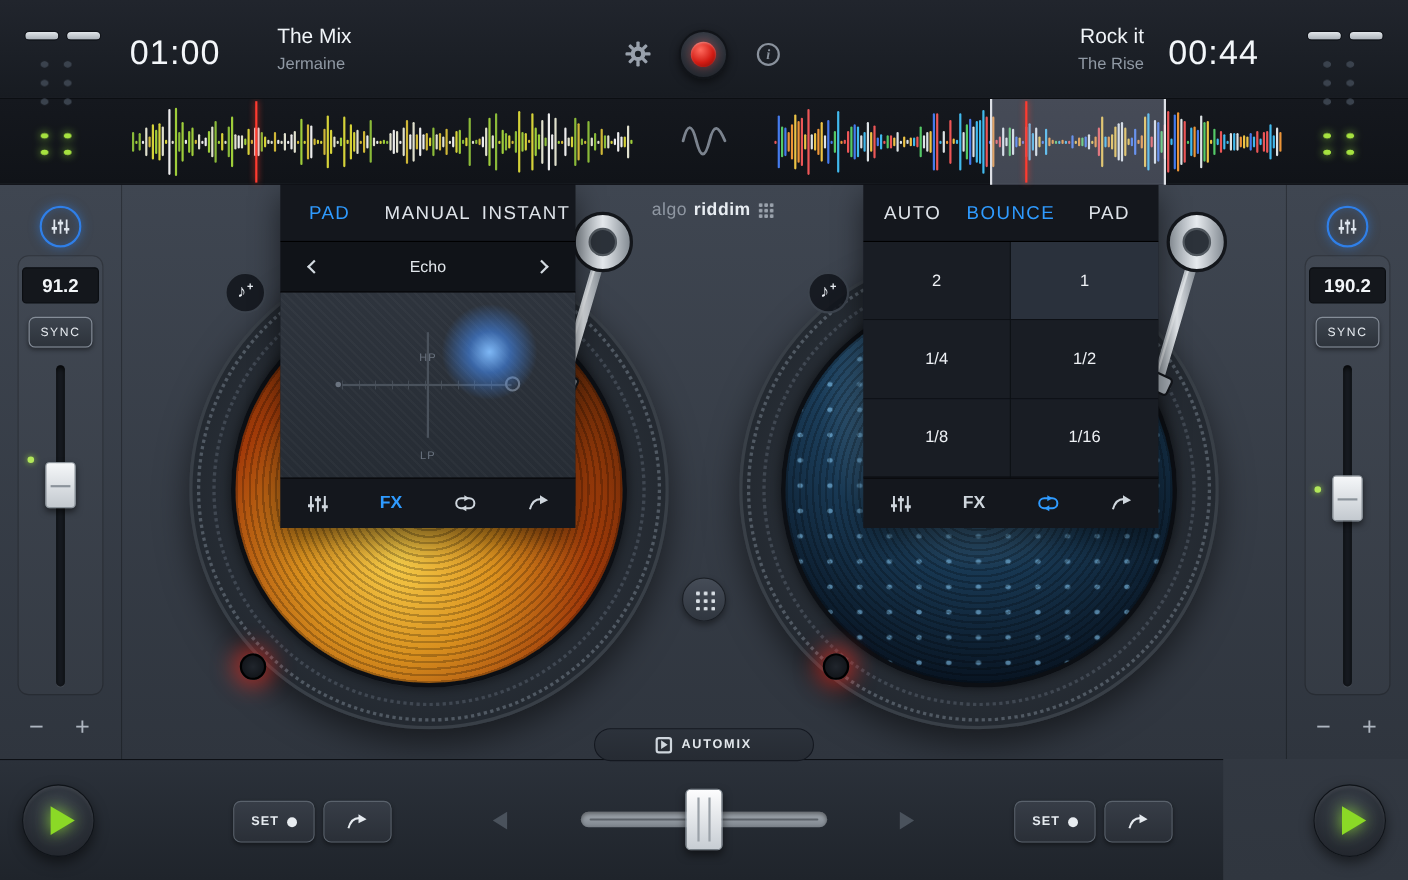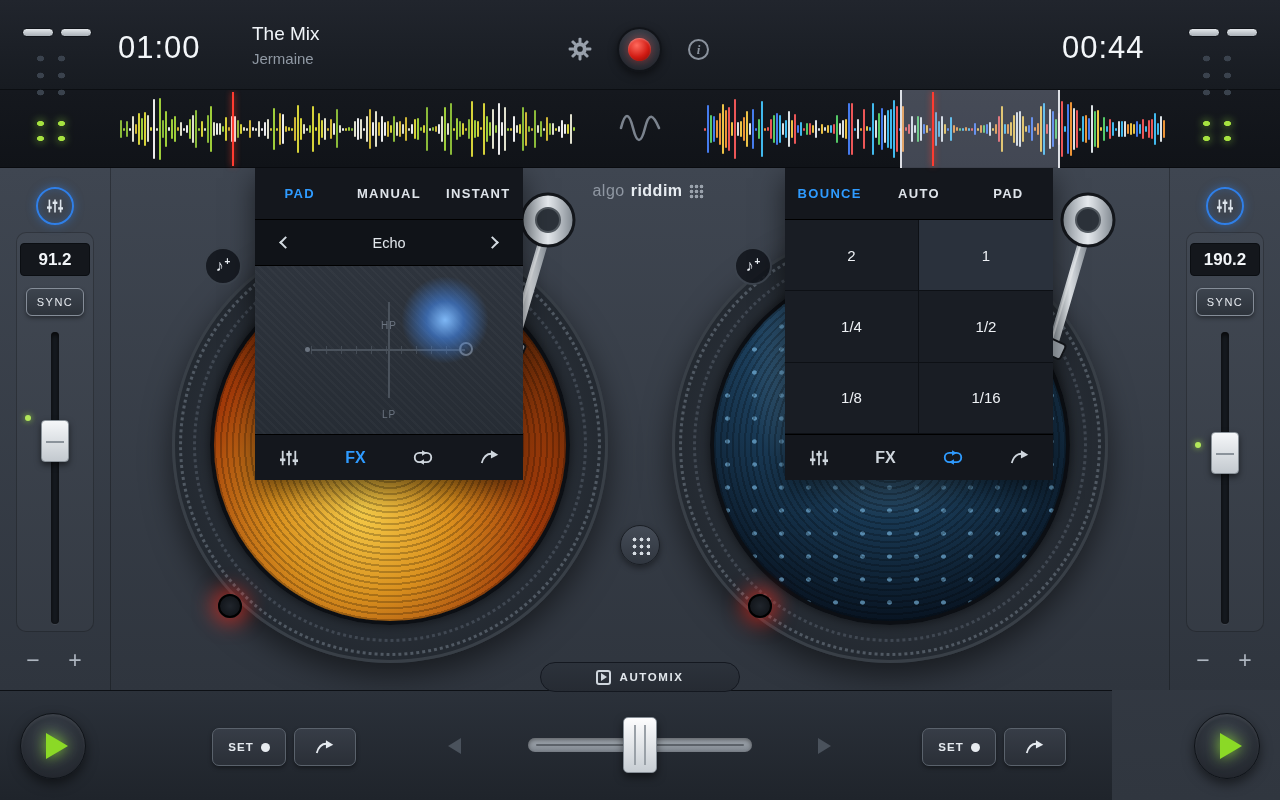--- a/index.html
+++ b/index.html
@@ -107,21 +107,21 @@
   .logo .p2{font-size:16px; color:#e8edf2; font-weight:bold; letter-spacing:.5px;text-align:right;}
   .logo .mark{width:15px; height:15px; background-image:radial-gradient(#9aa2ac 1.6px, transparent 2.1px); background-size:5px 5px;}
   .grid-btn{position:absolute; left:620px; top:357px; width:40px; height:40px; border-radius:50%; background:linear-gradient(#454c57,#30363f);
      border:1px solid #1a1e24; box-shadow:0 3px 6px rgba(0,0,0,.4); display:flex; align-items:center; justify-content:center; cursor:pointer; z-index:5;}
   .grid-btn .dots{width:20px; height:20px; background-image:radial-gradient(#d7dde3 1.7px, transparent 2.2px); background-size:7px 7px; background-position:1px 1px;}
 
   
   .panel{position:absolute; top:0; width:268px; background:#191d24; box-shadow:0 10px 26px rgba(0,0,0,.55); z-index:15;}
   .panel.fx{left:255px;} .panel.loop{left:785px;}
   .panel-tabs{display:flex; height:52px; background:#14171d; border-bottom:1px solid #000;}
-  .panel-tab{flex:1; display:flex; align-items:center; justify-content:center; font-size:13px; letter-spacing:1.3px; color:#dfe4ea; cursor:pointer;font-weight:bold;}
+  .panel-tab{flex:1; display:flex; align-items:center; justify-content:center; font-size:17px; letter-spacing:1.3px; color:#dfe4ea; cursor:pointer;}
   .panel-tab.active{color:var(--accent);}
   .effect-row{height:46px; background:#101318; border-bottom:1px solid #000; display:flex; align-items:center; justify-content:space-between; padding:0 26px;}
   .effect-name{font-size:14.5px; color:#e2e7ec;}
   .chev{width:9px; height:9px; border-left:2px solid #d3dae0; border-bottom:2px solid #d3dae0; cursor:pointer;}
   .chev.cl{transform:rotate(45deg);} .chev.cr{transform:rotate(-135deg);}
   .xy-pad{position:relative; height:168px; overflow:hidden; cursor:crosshair;
      background:repeating-linear-gradient(45deg, rgba(255,255,255,.025) 0 2px, transparent 2px 6px), linear-gradient(#2e343d,#262c34);}
   .xy-pad .vline{position:absolute; left:133px; top:36px; width:2px; height:96px; background:#4a525c;}
   .xy-pad .hline{position:absolute; left:56px; top:83px; width:154px; height:2px; background:#4a525c;}
   .xy-pad .hticks{position:absolute; left:56px; top:80px; width:154px; height:8px; background:repeating-linear-gradient(90deg, #4a525c 0 1px, transparent 1px 15px); opacity:.8;}
@@ -211,20 +211,24 @@
         <circle cx="12" cy="12" r="2.6" fill="#1b2026"></circle>
       </svg>
     </div>
     <div class="icon-btn record-btn">
         <div class="dot"></div>
       </div>
     <div class="icon-btn info-btn">
         <span>i</span>
       </div>
 
+    <div class="track r">
+      <div class="t1">Rock it</div>
+      <div class="t2">The Rise</div>
+    </div>
     <div class="time r">00:44</div>
 
     <div class="vu" style="left:1180px">
       <div class="vbar b1"></div>
       <div class="vbar b2"></div>
       <div class="vu-dark"></div>
       <div class="vu-green"></div>
     </div>
   </div>
 
@@ -697,22 +701,22 @@
           <svg viewBox="0 0 24 18" width="22" height="17">
             <path d="M3 15 Q6 4 15 5" fill="none" stroke="currentColor" stroke-width="2"></path>
             <polygon points="13,1 21,6 13,10" fill="currentColor"></polygon>
           </svg>
         </div>
       </div>
     </div>
 
     <div class="panel loop">
       <div class="panel-tabs">
+        <span class="panel-tab">AUTO</span>
         <span class="panel-tab active">BOUNCE</span>
-        <span class="panel-tab">AUTO</span>
         <span class="panel-tab">PAD</span>
       </div>
       <div class="loop-grid">
         <div class="loop-cell">2</div>
         <div class="loop-cell active">1</div>
         <div class="loop-cell">1/4</div>
         <div class="loop-cell">1/2</div>
         <div class="loop-cell">1/8</div>
         <div class="loop-cell">1/16</div>
       </div>

